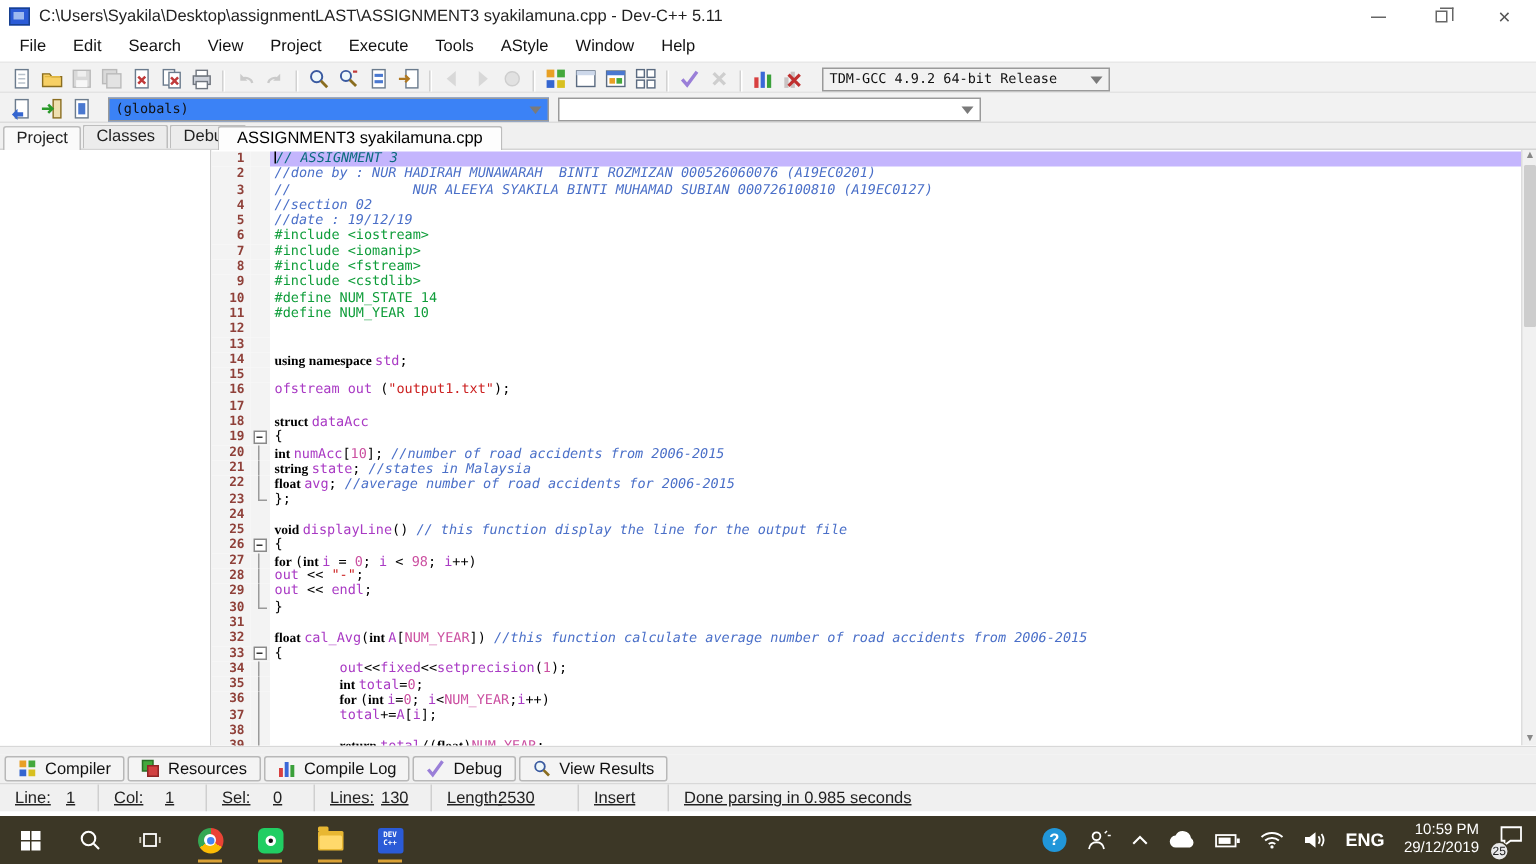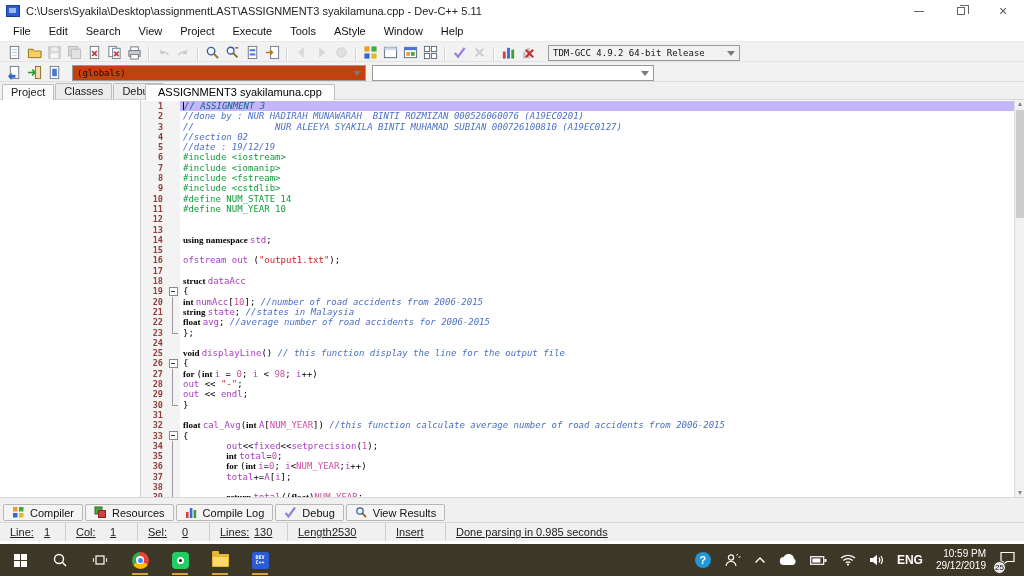--- a/index.html
+++ b/index.html
@@ -27,21 +27,21 @@
   .toolbar { background:#f2f2f2; display:flex; align-items:flex-end; padding-left:4px; }
   .tb1 { height:20px; border-bottom:1px solid #e3e3e3; }
   .tb2 { height:20px; border-bottom:1px solid #dcdcdc; }
   .tb-btn { width:20px; height:18px; display:flex; align-items:center; justify-content:center; border-radius:2px; }
   .tb-btn.disabled { opacity:.40; filter:grayscale(1); }
   .tb-sep { width:1px; height:14px; background:#d2d2d2; box-shadow:1px 0 0 #fff; margin:0 4px; }
   .combo { height:16px; background:#fbfbfb; border:1px solid #9a9a9a; display:flex; align-items:center;
            font-family:"DejaVu Sans Mono", monospace; font-size:9px; color:#111; padding:0 4px; position:relative; }
   .combo .chev { position:absolute; right:4px; top:5px; width:0; height:0; border-left:4px solid transparent; border-right:4px solid transparent; border-top:5px solid #7a7a7a; }
   .combo-compiler { width:192px; margin-left:10px; background:#f2f2f2; }
-  .combo-globals  { width:294px; margin-left:8px; background:#c2410c; }
+  .combo-globals  { width:294px; margin-left:8px; background:#3b82f6; }
   .combo-members  { width:282px; margin-left:6px; background:#fff; }
 
   
   .tabsrow { height:18px; background:#f0f0f0; display:flex; align-items:flex-end; border-bottom:1px solid #d4d4d4; }
   .panel-tabs { display:flex; width:141px; padding-left:2px; }
   .ptab { font-size:11px; padding:1px 8px 2px; border:1px solid #bdbdbd; border-bottom:none; background:#ececec; color:#222; margin-right:1px; border-radius:2px 2px 0 0; }
   .ptab.active { background:#fafafa; position:relative; top:1px; }
   .editor-tabs { flex:1; display:flex; padding-left:4px; }
   .etab { font-size:11px; padding:1px 12px 2px; border:1px solid #bdbdbd; border-bottom:none; background:#fdfdfd; border-radius:2px 2px 0 0; position:relative; top:1px; }
 

